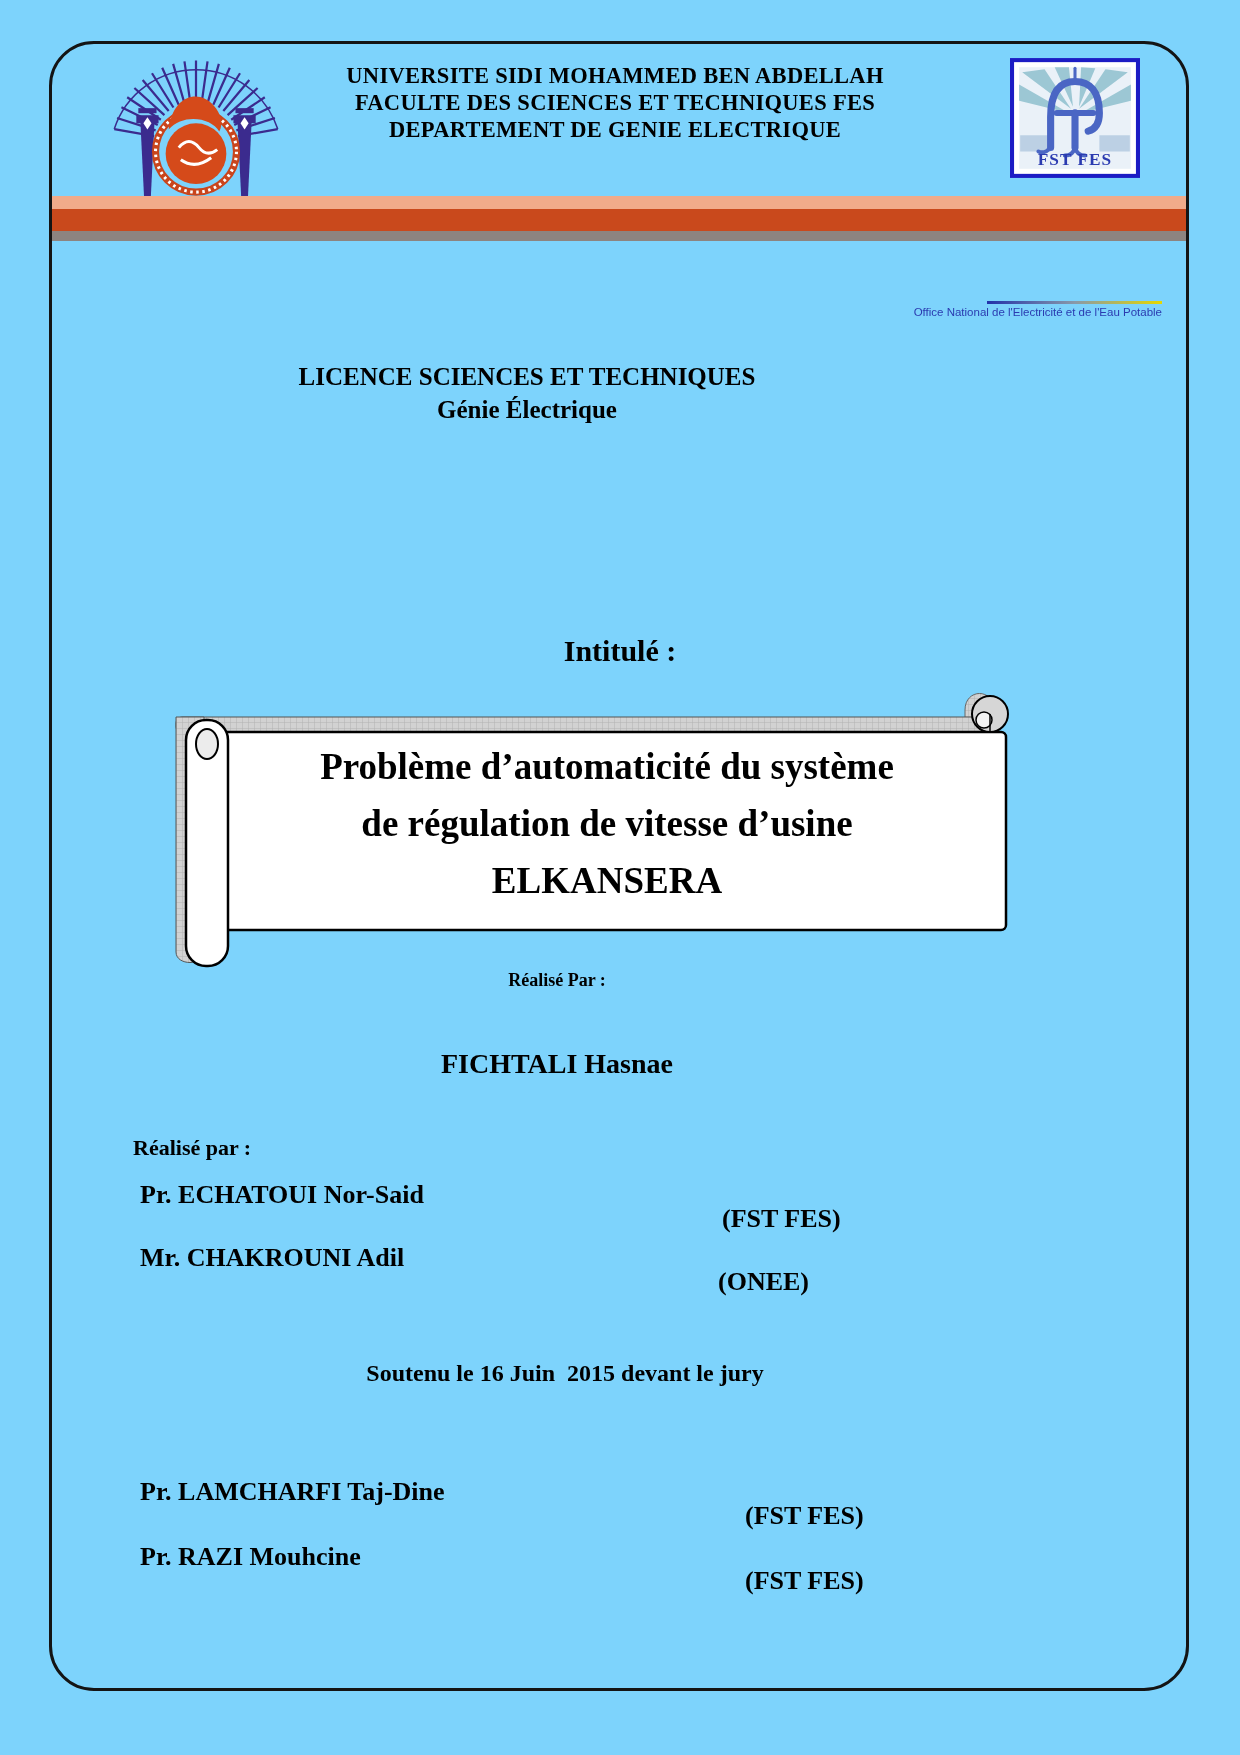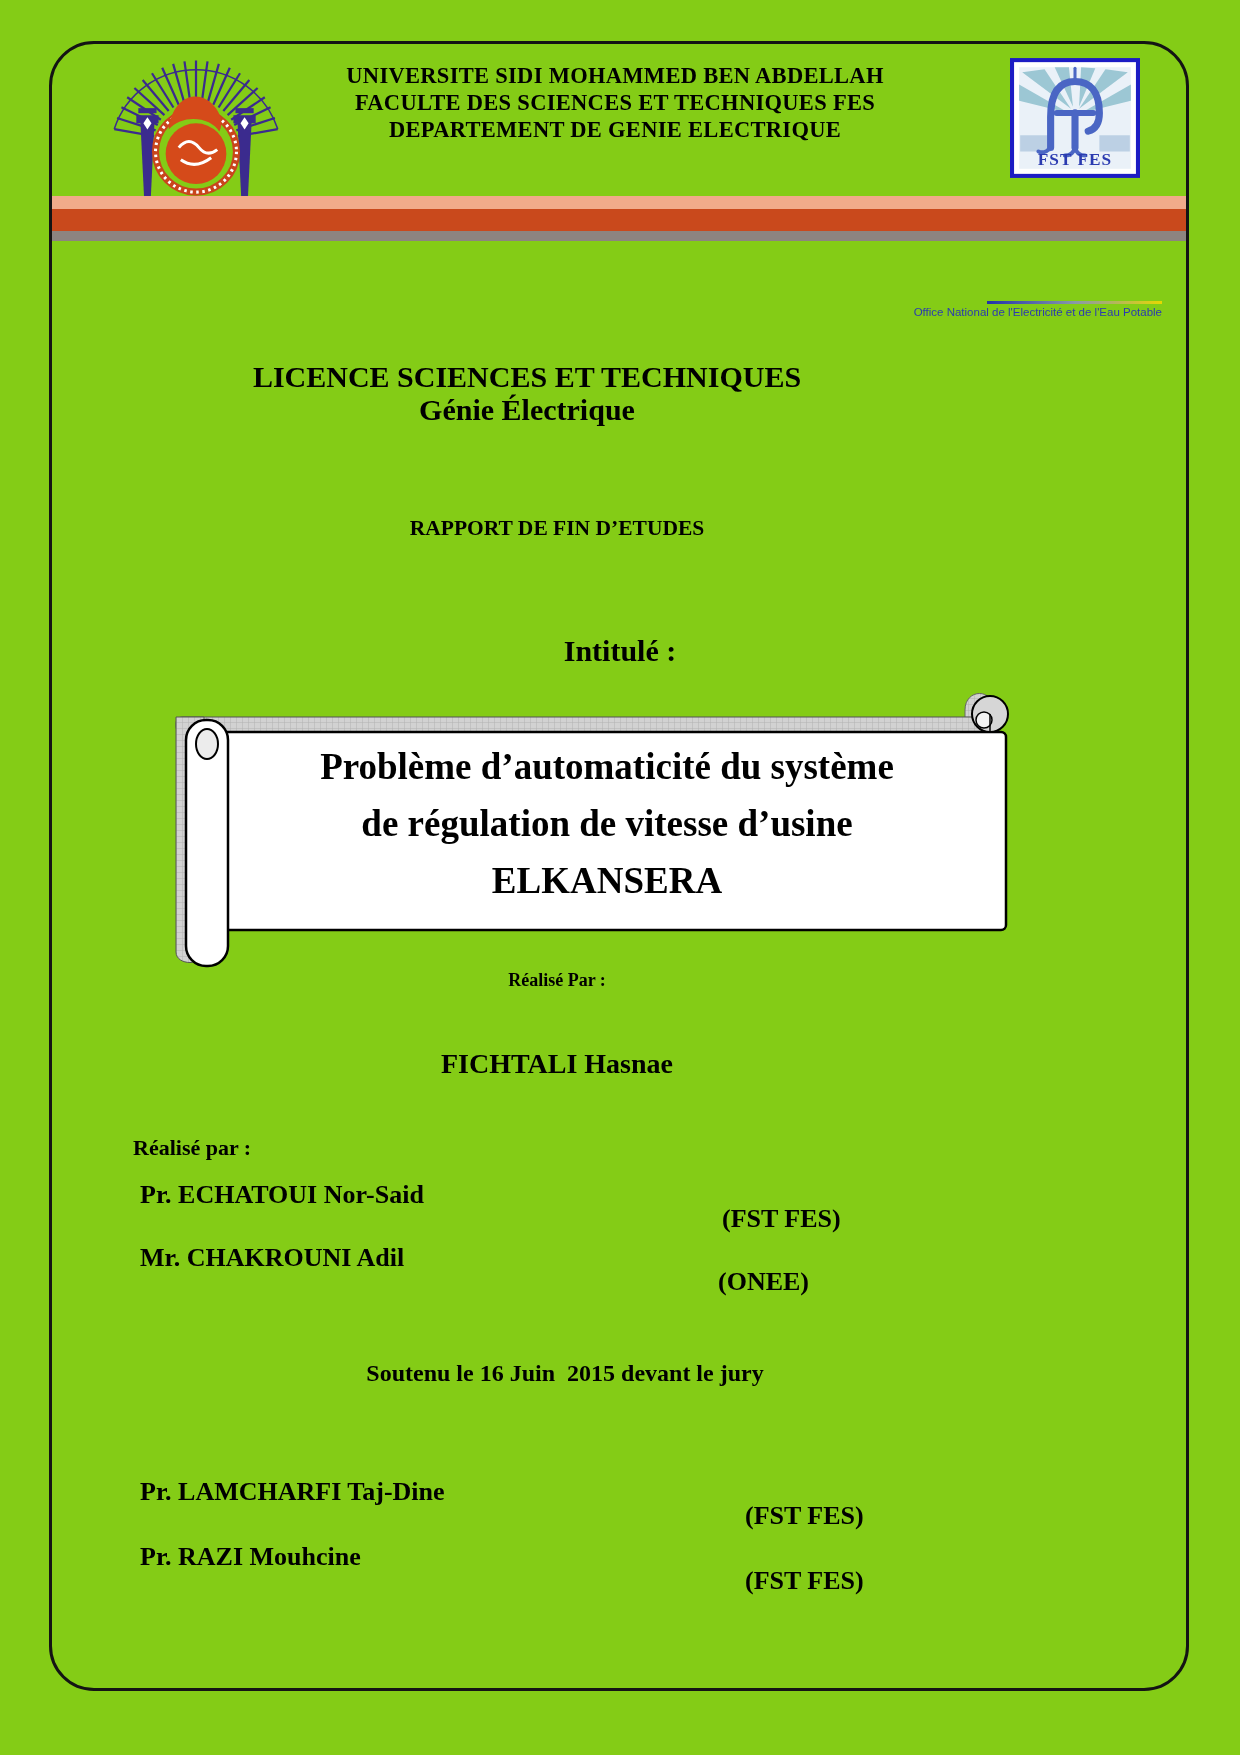--- a/index.html
+++ b/index.html
@@ -1,34 +1,34 @@
 <!DOCTYPE html>
 <html><head>
 <meta charset="utf-8">
 <style>
   html,body{margin:0;padding:0;background:#ffffff;}
-  .page{position:relative;width:1240px;height:1755px;background:#84cc16;overflow:hidden;
+  .page{position:relative;width:1240px;height:1755px;background:#7dd3fc;overflow:hidden;
         font-family:"Liberation Serif", serif;color:#000;}
   .abs{position:absolute;}
   .serifb{font-family:"Liberation Serif", serif;font-weight:bold;color:#000;}
   .center{text-align:center;}
   .frame{left:49px;top:41px;width:1140px;height:1650px;border:3px solid #141414;
          border-radius:45px;box-sizing:border-box;}
   .hdr-text{left:270px;top:62px;width:690px;font-size:22.5px;line-height:27px;letter-spacing:.3px;}
   .bar{left:52px;top:196px;width:1134px;}
   .bar .b1{height:13px;background:#f1ab8a;}
   .bar .b2{height:22px;background:#c9491c;}
   .bar .b3{height:10px;background:#8d8480;}
   .onee-ar{left:850px;top:241px;width:312px;height:42px;font-size:21px;font-weight:bold;
            direction:rtl;text-align:right;color:#16247e;font-family:"DejaVu Sans", sans-serif;}
   .onee-line{left:987px;top:301px;width:175px;height:3px;
              background:linear-gradient(to right,#2233aa,#8899aa,#e6d800);}
   .onee-fr{left:850px;top:306px;width:312px;text-align:right;font-size:11.5px;
            font-family:"Liberation Sans", sans-serif;color:#2b3bb0;}
-  .program{left:227px;top:360px;width:600px;font-size:30px;line-height:33px;}
+  .program{left:227px;top:360px;width:600px;font-size:25px;line-height:33px;}
   .report-type{left:257px;top:516px;width:600px;font-size:21.5px;}
   .intitule{left:320px;top:626px;width:600px;font-size:30px;margin-top:8px;}
   .scroll-svg{left:170px;top:680px;}
   .scroll-title{left:237px;top:738px;width:740px;font-size:37px;line-height:57px;}
   .realise{left:257px;top:970px;width:600px;font-size:18px;}
   .author{left:257px;top:1048px;width:600px;font-size:28px;}
   .encadre{left:133px;top:1135px;font-size:22px;}
   .person-name{font-size:26px;}
   .person-aff{font-size:26px;margin-top:24px;}
   .soutenu{left:255px;top:1360px;width:620px;font-size:24px;white-space:pre;}
@@ -105,21 +105,20 @@
   </div>
 
   <div class="abs onee-line"></div>
   <div class="abs onee-fr">Office National de l'Electricité et de l'Eau Potable</div>
 
   <div class="abs serifb center program">
     <div>LICENCE SCIENCES ET TECHNIQUES</div>
     <div>Génie Électrique</div>
   </div>
 
-  <div class="abs serifb center report-type">RAPPORT DE FIN D’ETUDES</div>
 
   <div class="abs serifb center intitule">Intitulé :</div>
 
   <svg class="abs scroll-svg" width="848" height="300" viewBox="0 0 848 300">
     <defs>
       <pattern id="hatch" width="6" height="6" patternUnits="userSpaceOnUse">
         <rect width="6" height="6" fill="#d2d2d2"></rect>
         <path d="M0,0 L6,0 M0,0 L0,6" stroke="#b2b2b2" stroke-width="1"></path>
       </pattern>
     </defs>

